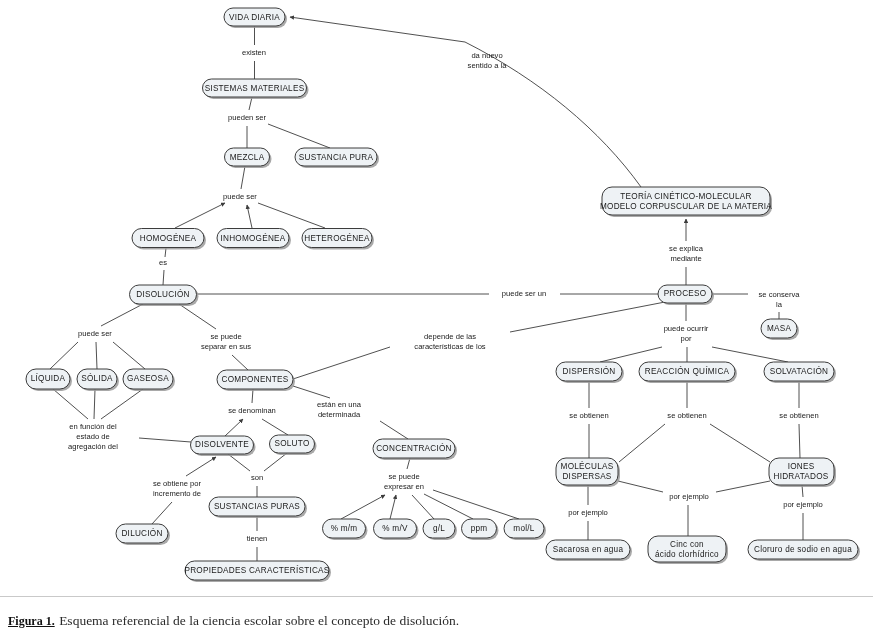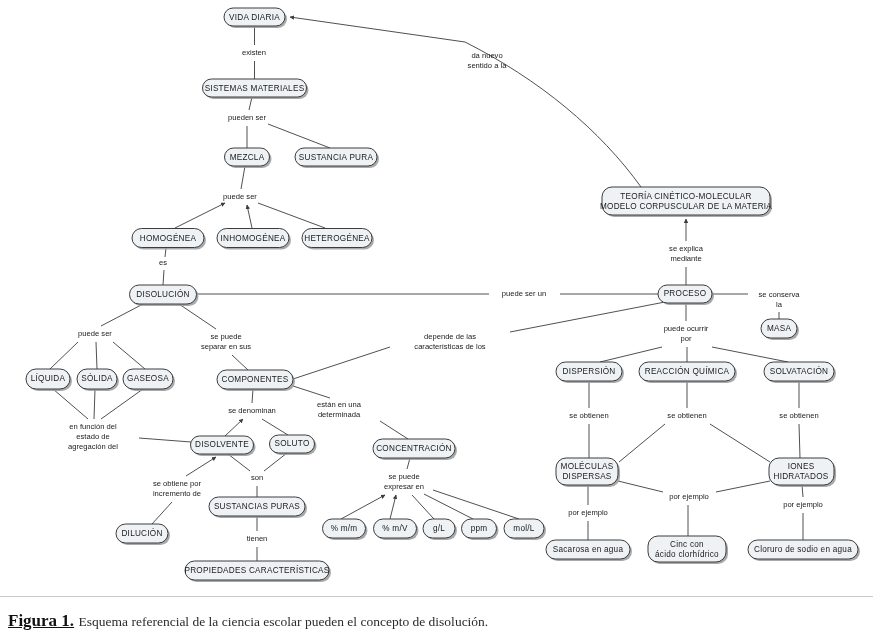--- a/index.html
+++ b/index.html
@@ -67,21 +67,21 @@
   }
   .caption-text {
     font-family: "Liberation Serif", serif;
     font-size: 13.5px;
     color: #2b2b2b;
     line-height: 1.3;
   }
   .caption-label {
     font-family: "Liberation Serif", serif;
     font-weight: bold;
-    font-size: 17px;
+    font-size: 12px;
     color: #111111;
     text-decoration: underline;
   }
 </style>
 </head>
 <body>
 
 <div id="map-wrap">
 <svg id="concept-map" viewBox="0 0 873 596">
 
@@ -438,14 +438,14 @@
       <rect class="node-rect" x="748" y="540" width="110" height="19" rx="9.5" ry="9.5"></rect>
       <text class="node-text" x="803" y="549.5">Cloruro de sodio en agua</text>
     </g>
 
   </g>
 </svg>
 </div>
 
 <div class="caption-bar">
   <span class="caption-label">Figura 1.</span>
-  <span class="caption-text">Esquema referencial de la ciencia escolar pueden el concepto de disolución.</span>
+  <span class="caption-text">Esquema referencial de la ciencia escolar sobre el concepto de disolución.</span>
 </div>
 
 </body></html>

